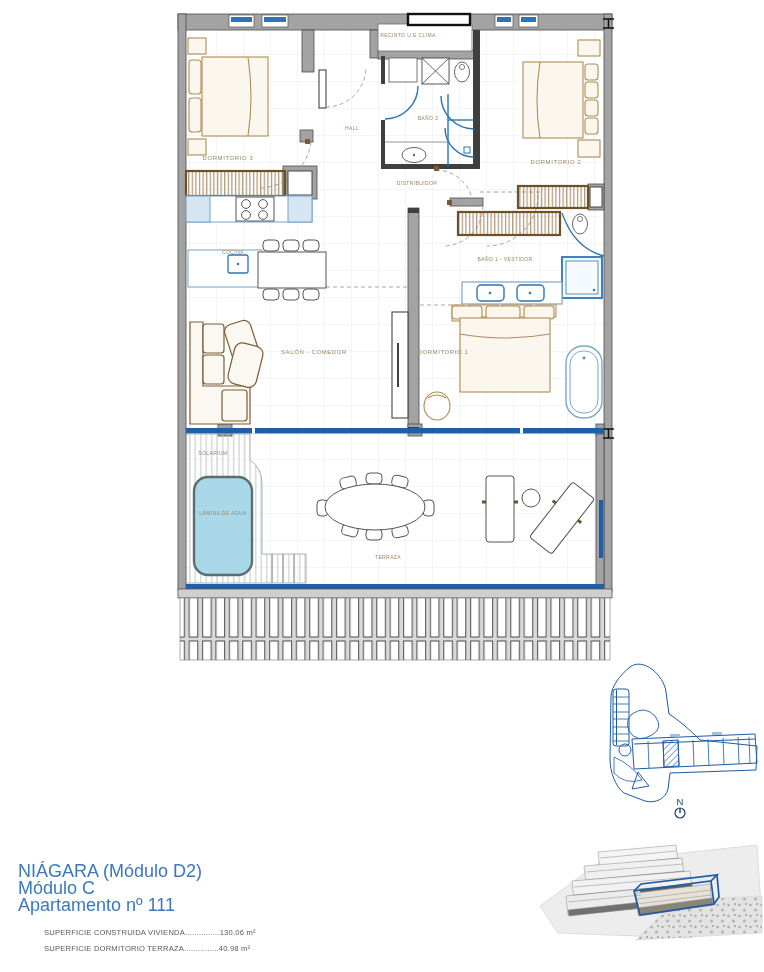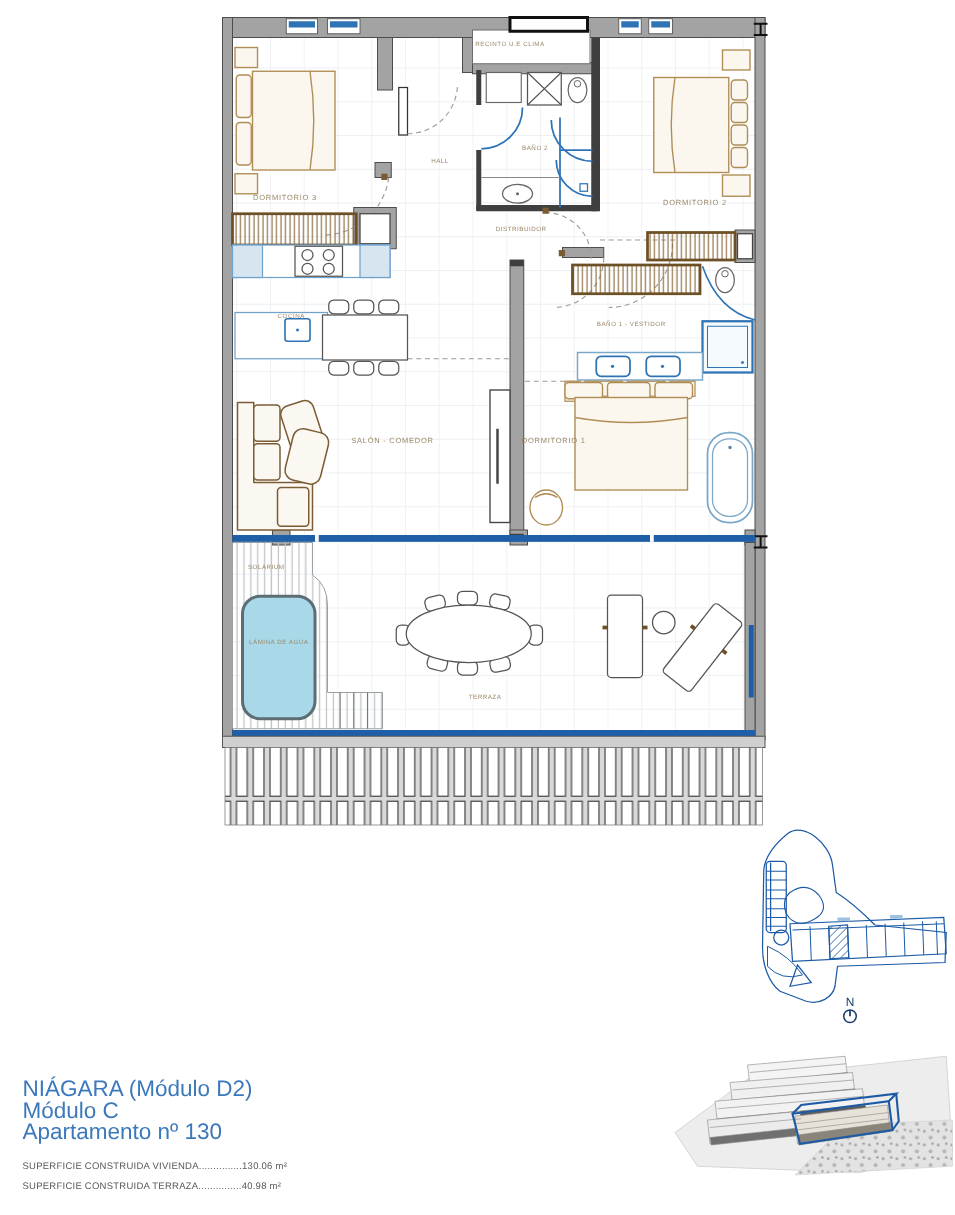--- a/index.html
+++ b/index.html
@@ -9,21 +9,21 @@
   
   .rl{font-family:"Liberation Sans",sans-serif;font-size:6px;fill:#9a8767;
       letter-spacing:.6px;text-anchor:middle;}
   .rl-s{font-family:"Liberation Sans",sans-serif;font-size:5px;fill:#9a8767;
       letter-spacing:.4px;text-anchor:middle;}
   .north-txt{font-family:"Liberation Sans",sans-serif;font-size:9.5px;fill:#1a3d6e;
       text-anchor:middle;}
   
   .footer{position:absolute;left:18px;top:863px;width:320px;}
   .f-title{color:#3c79bb;font-size:18px;line-height:17px;font-weight:400;}
-  .f-areas{margin-top:11px;}
+  .f-areas{margin-top:11px;margin-left:26px;}
   .f-line{color:#58595b;font-size:7.6px;line-height:15.5px;letter-spacing:.2px;}
 </style>
 </head>
 <body>
 
 <div id="page">
 
 <svg width="764" height="972" viewBox="0 0 764 972">
   <defs>
     <pattern id="tile" width="27" height="27" patternUnits="userSpaceOnUse">
@@ -375,21 +375,21 @@
       <path d="M634,891 L711,881 L714,904 L640,915 Z"></path>
       <path d="M634,891 L641,884 L717,875 L711,881"></path>
       <path d="M717,875 L719,897 L714,904"></path>
     </g>
   </g>
 </svg>
 
 <div class="footer">
   <div class="f-title">NIÁGARA (Módulo D2)</div>
   <div class="f-title">Módulo C</div>
-  <div class="f-title">Apartamento nº 130</div>
+  <div class="f-title">Apartamento nº 111</div>
   <div class="f-areas">
     <div class="f-line">SUPERFICIE CONSTRUIDA VIVIENDA...............130.06 m²</div>
-    <div class="f-line">SUPERFICIE CONSTRUIDA TERRAZA...............40.98 m²</div>
+    <div class="f-line">SUPERFICIE DORMITORIO TERRAZA...............40.98 m²</div>
 
   </div>
 </div>
 
 </div>
 
 </body></html>

